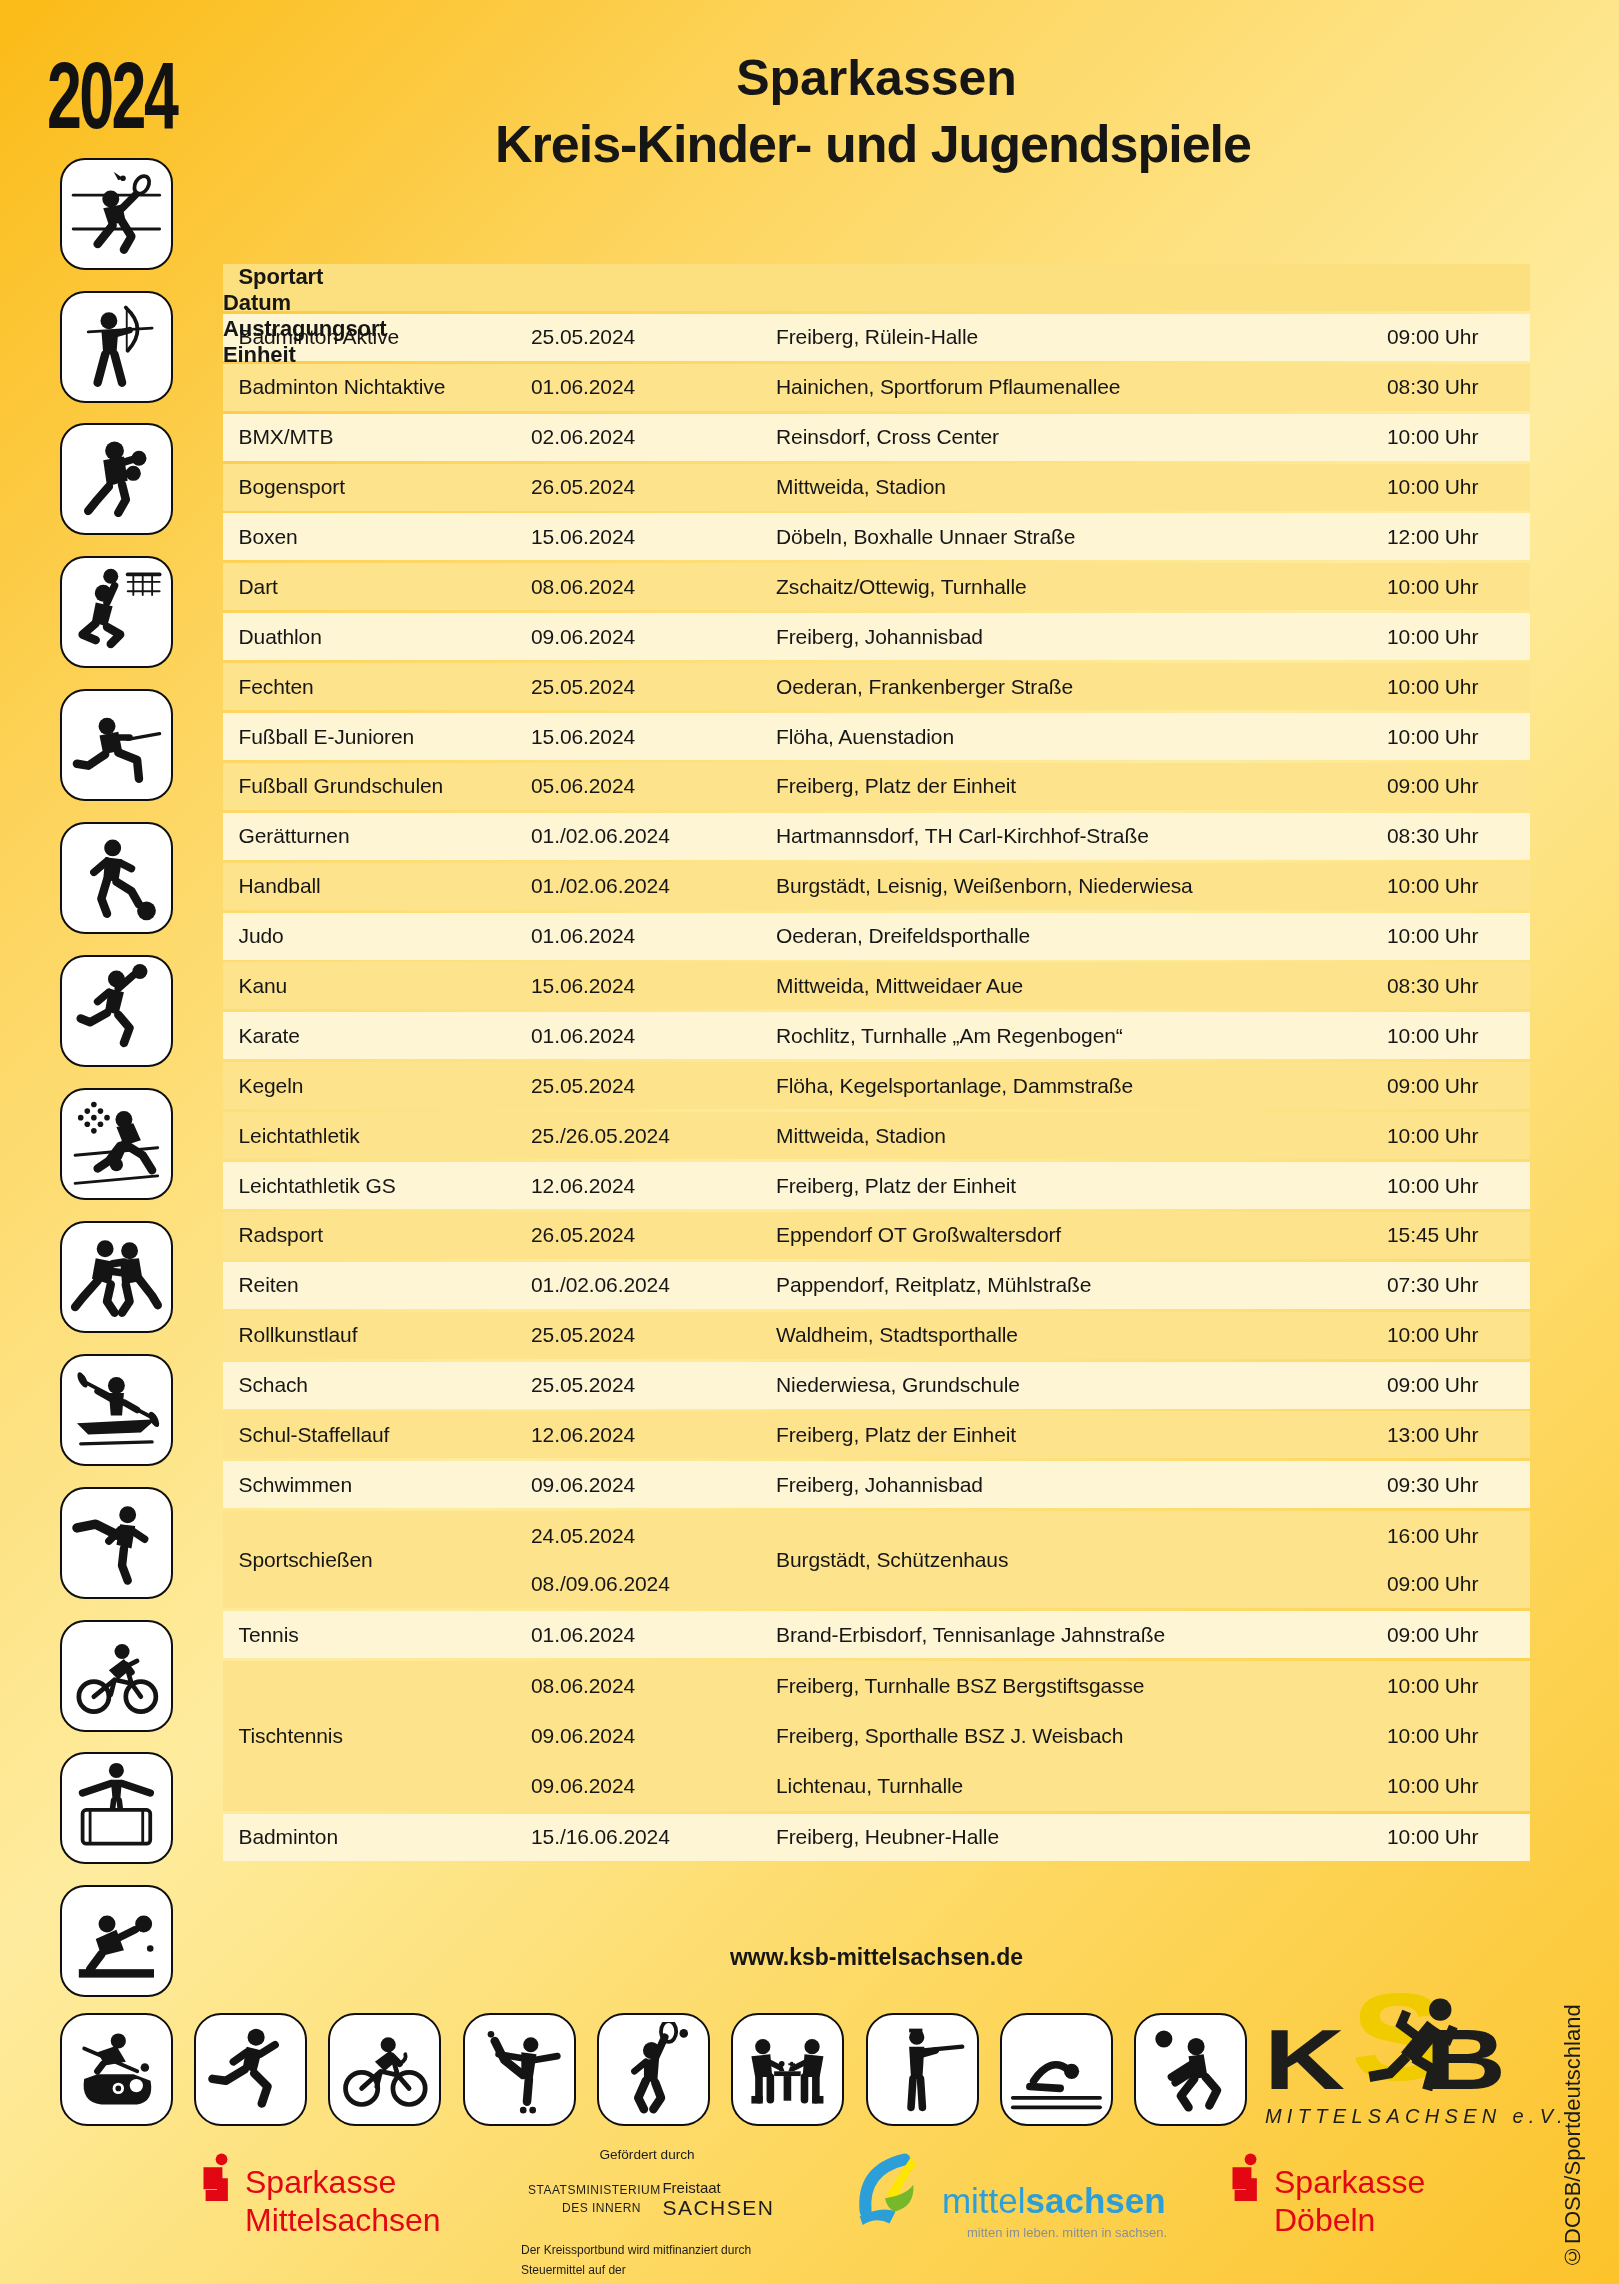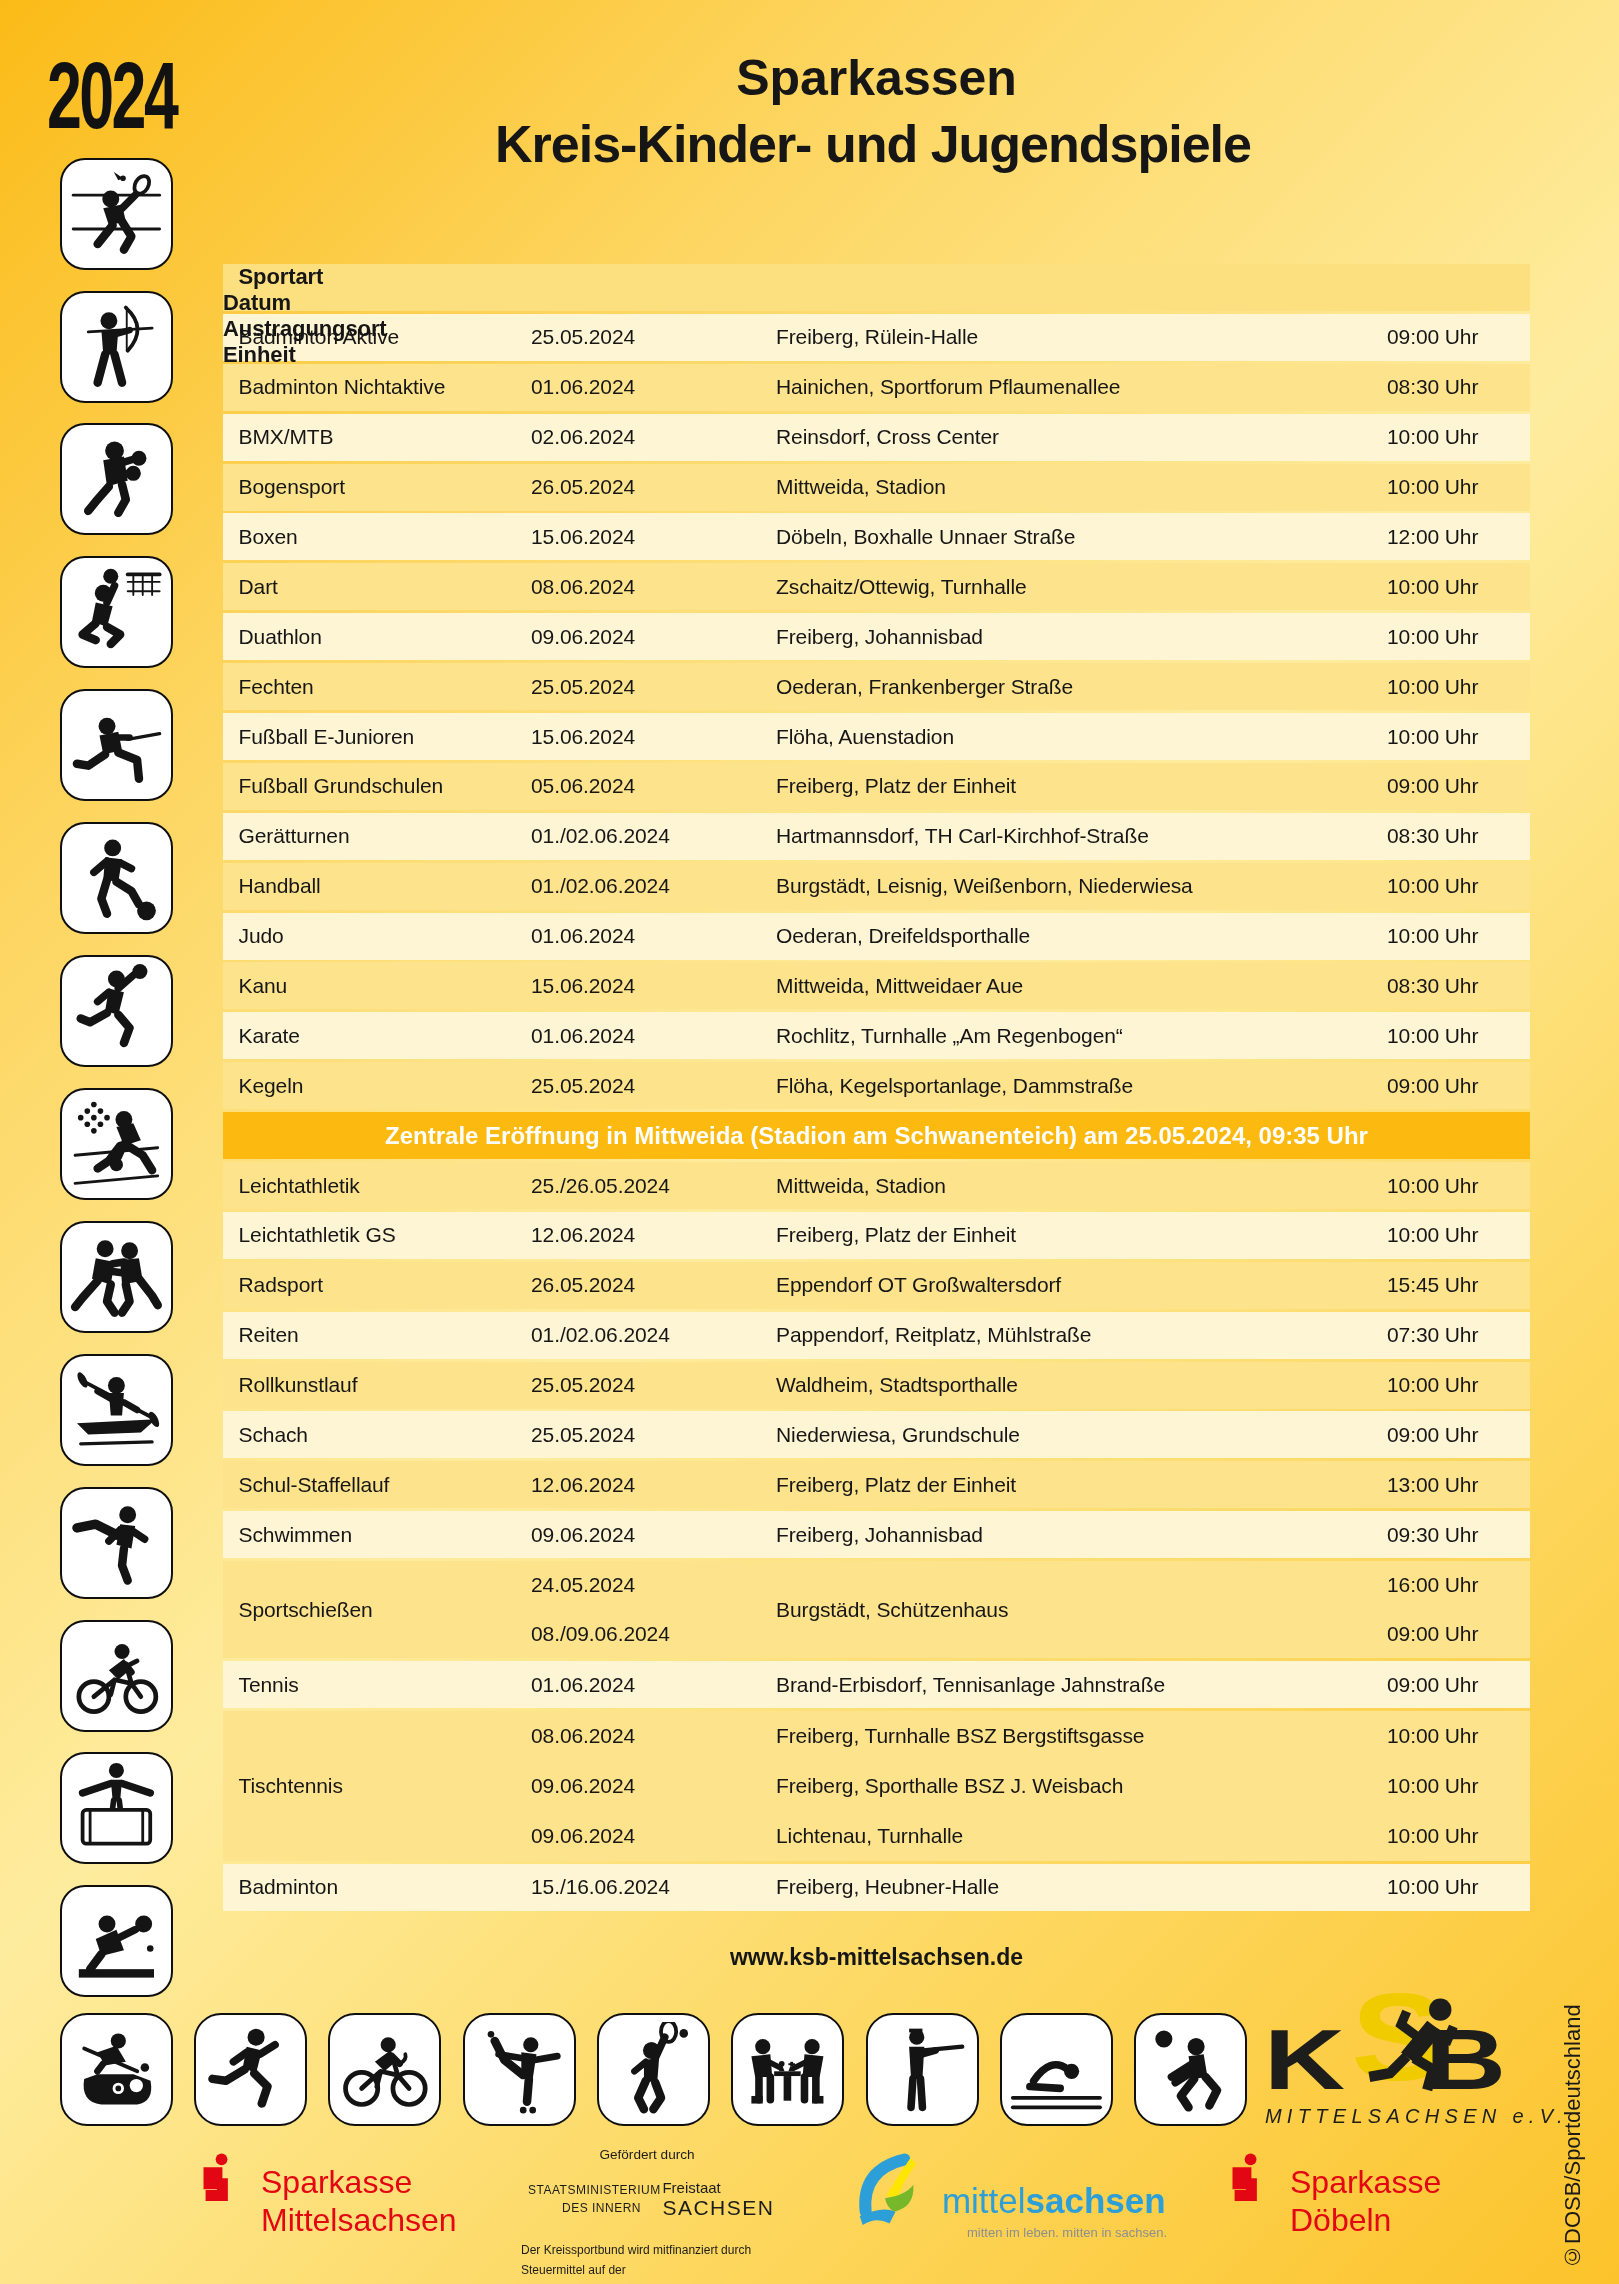--- a/index.html
+++ b/index.html
@@ -54,21 +54,21 @@
   .ksb .bb{position:absolute; left:164px; top:17.5px; font-size:85px; font-weight:700; color:#1d1d1b;
            transform:scaleX(1.32); transform-origin:left top;}
   .ksb .runner{position:absolute; left:99px; top:-1.9px; width:112px; height:112px;}
   .ksb .sub{position:absolute; left:3.9px; top:112px; width:272px; font-size:20px; letter-spacing:5.3px;
             color:#1d1d1b; white-space:nowrap;font-style:italic;}
 
   .copyright{position:absolute; left:1560px; top:1997px; height:272px; writing-mode:vertical-rl;
              transform:rotate(180deg); font-size:22px; color:#1a1a1a;}
 
   
-  .sk{position:absolute; display:flex; gap:26px; align-items:flex-start;}
+  .sk{position:absolute; display:flex; gap:10px; align-items:flex-start;}
   .sk .mark{width:42px; height:60px;}
   .sk .txt{font-size:32px; color:#E30613; line-height:1.2; margin-top:10.7px;}
   .sk-ms{left:193px; top:2152px;}
   .sk-db{left:1222px; top:2152px;}
 
   .ministry{position:absolute; left:521px; top:2147px; width:252px; color:#1c1c1c;}
   .gef{text-align:center; font-size:13.6px; margin-bottom:7.8px;}
   .min-row{display:flex; align-items:center;margin-left:7px;}
   .min-names{width:113px; text-align:right; font-size:12px; letter-spacing:0.5px; line-height:1.55;}
   .min-rule{width:1.5px; height:59px; background:#222; margin:0 7.8px;}
@@ -510,21 +510,20 @@
         <div class="cell c-datum">
           <div>25.05.2024</div>
         </div>
         <div class="cell c-ort">
           <div>Flöha, Kegelsportanlage, Dammstraße</div>
         </div>
         <div class="cell c-beginn">
           <div>09:00 Uhr</div>
         </div>
       </div>
-      <div class="banner">Zentrale Eröffnung in Mittweida (Stadion am Schwanenteich) am 25.05.2024, 09:35 Uhr</div>
       <div class="trow gold h1">
         <div class="cell c-sport">
           <div>Leichtathletik</div>
         </div>
         <div class="cell c-datum">
           <div>25./26.05.2024</div>
         </div>
         <div class="cell c-ort">
           <div>Mittweida, Stadion</div>
         </div>

